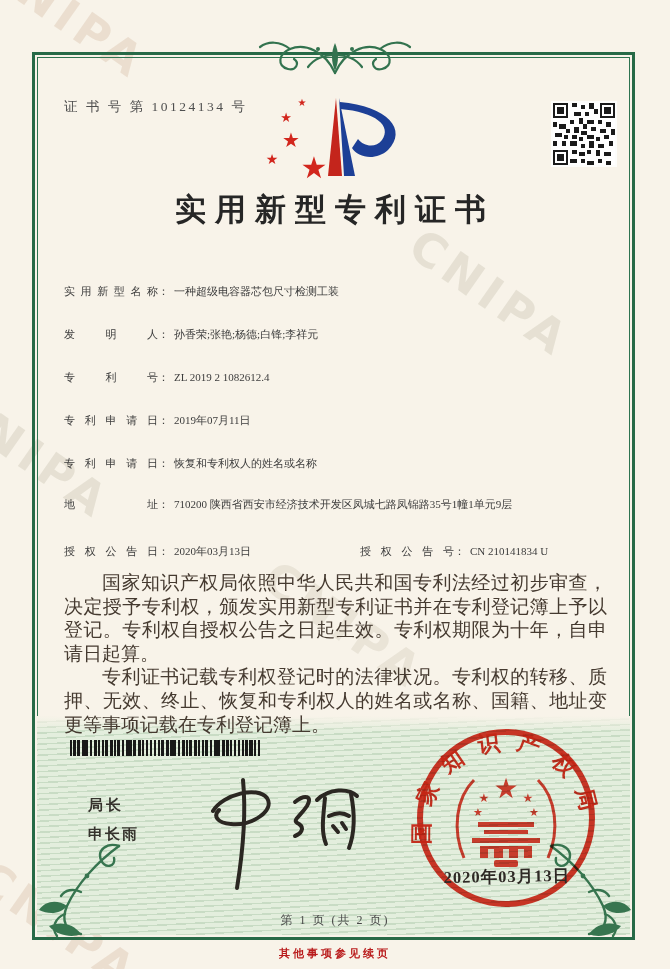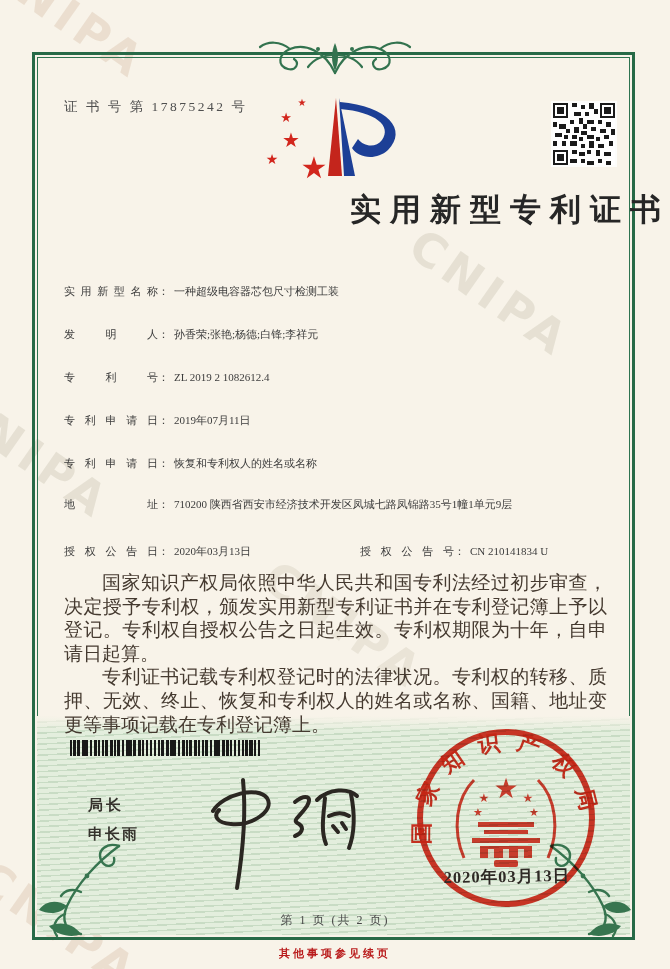--- a/index.html
+++ b/index.html
@@ -36,21 +36,21 @@
     content:""; position:absolute; left:0; top:0; right:0; height:16px;
     background:linear-gradient(#f8f3e9, rgba(248,243,233,0));
   }
   .cert-no{
     position:absolute; left:64px; top:98px; font-size:13.5px;
     letter-spacing:2.5px; color:#4f4f4f;
   }
   .logo{ position:absolute; left:252px; top:92px; width:176px; height:92px; }
   .qr{ position:absolute; left:551px; top:101px; width:62px; height:62px; background:#fdfdfb; padding:2px; }
   .title{
-    position:absolute; left:0; right:0; top:189px; text-align:right;
+    position:absolute; left:0; right:0; top:189px; text-align:center;
     font-size:31px; font-weight:bold; letter-spacing:9px; color:#262626;
   }
   .frow{ position:absolute; left:64px; width:548px; display:flex; font-size:11px; line-height:20px; }
   .flabel{ flex:none; width:94px; text-align:justify; text-align-last:justify; color:#3c3c3c; }
   .fcolon{ flex:none; margin-right:5px; }
   .fvalue{ color:#3c3c3c; }
   .addr .fvalue{ max-width:420px; }
   .grant .fvalue{ flex:none; width:180px; }
   .flabel2{ flex:none; width:94px; text-align:justify; text-align-last:justify; margin-left:6px; }
   .body-text{
@@ -131,21 +131,21 @@
       <path d="M84 4 C62 20 42 42 32 64 C26 78 30 90 46 92"></path>
       <path d="M84 4 C72 0 62 8 66 18 C70 27 81 25 79 16"></path>
       <path d="M30 72 C20 76 16 86 22 94"></path>
       <path d="M46 50 C38 46 30 48 26 54"></path>
     </g>
     <path d="M32 64 C22 57 10 59 4 68 C14 73 26 72 32 64 Z" fill="#37754f"></path>
     <path d="M46 92 C38 81 25 79 14 84 C22 94 38 96 46 92 Z" fill="#37754f"></path>
     <circle cx="52" cy="34" r="2.4" fill="#37754f"></circle>
   </svg>
 
-  <div class="cert-no">证 书 号 第 17875242 号</div>
+  <div class="cert-no">证 书 号 第 10124134 号</div>
 
   <svg class="logo" viewBox="0 0 176 92">
     <g fill="#d2261d" font-family="DejaVu Sans, sans-serif" text-anchor="middle">
       <text x="62" y="86" font-size="30">★</text>
       <text x="39" y="55" font-size="20">★</text>
       <text x="20" y="72" font-size="14">★</text>
       <text x="34" y="30" font-size="13">★</text>
       <text x="50" y="14" font-size="10">★</text>
     </g>
     <polygon points="84,6 76,84 90,84" fill="#c4251c"></polygon>

